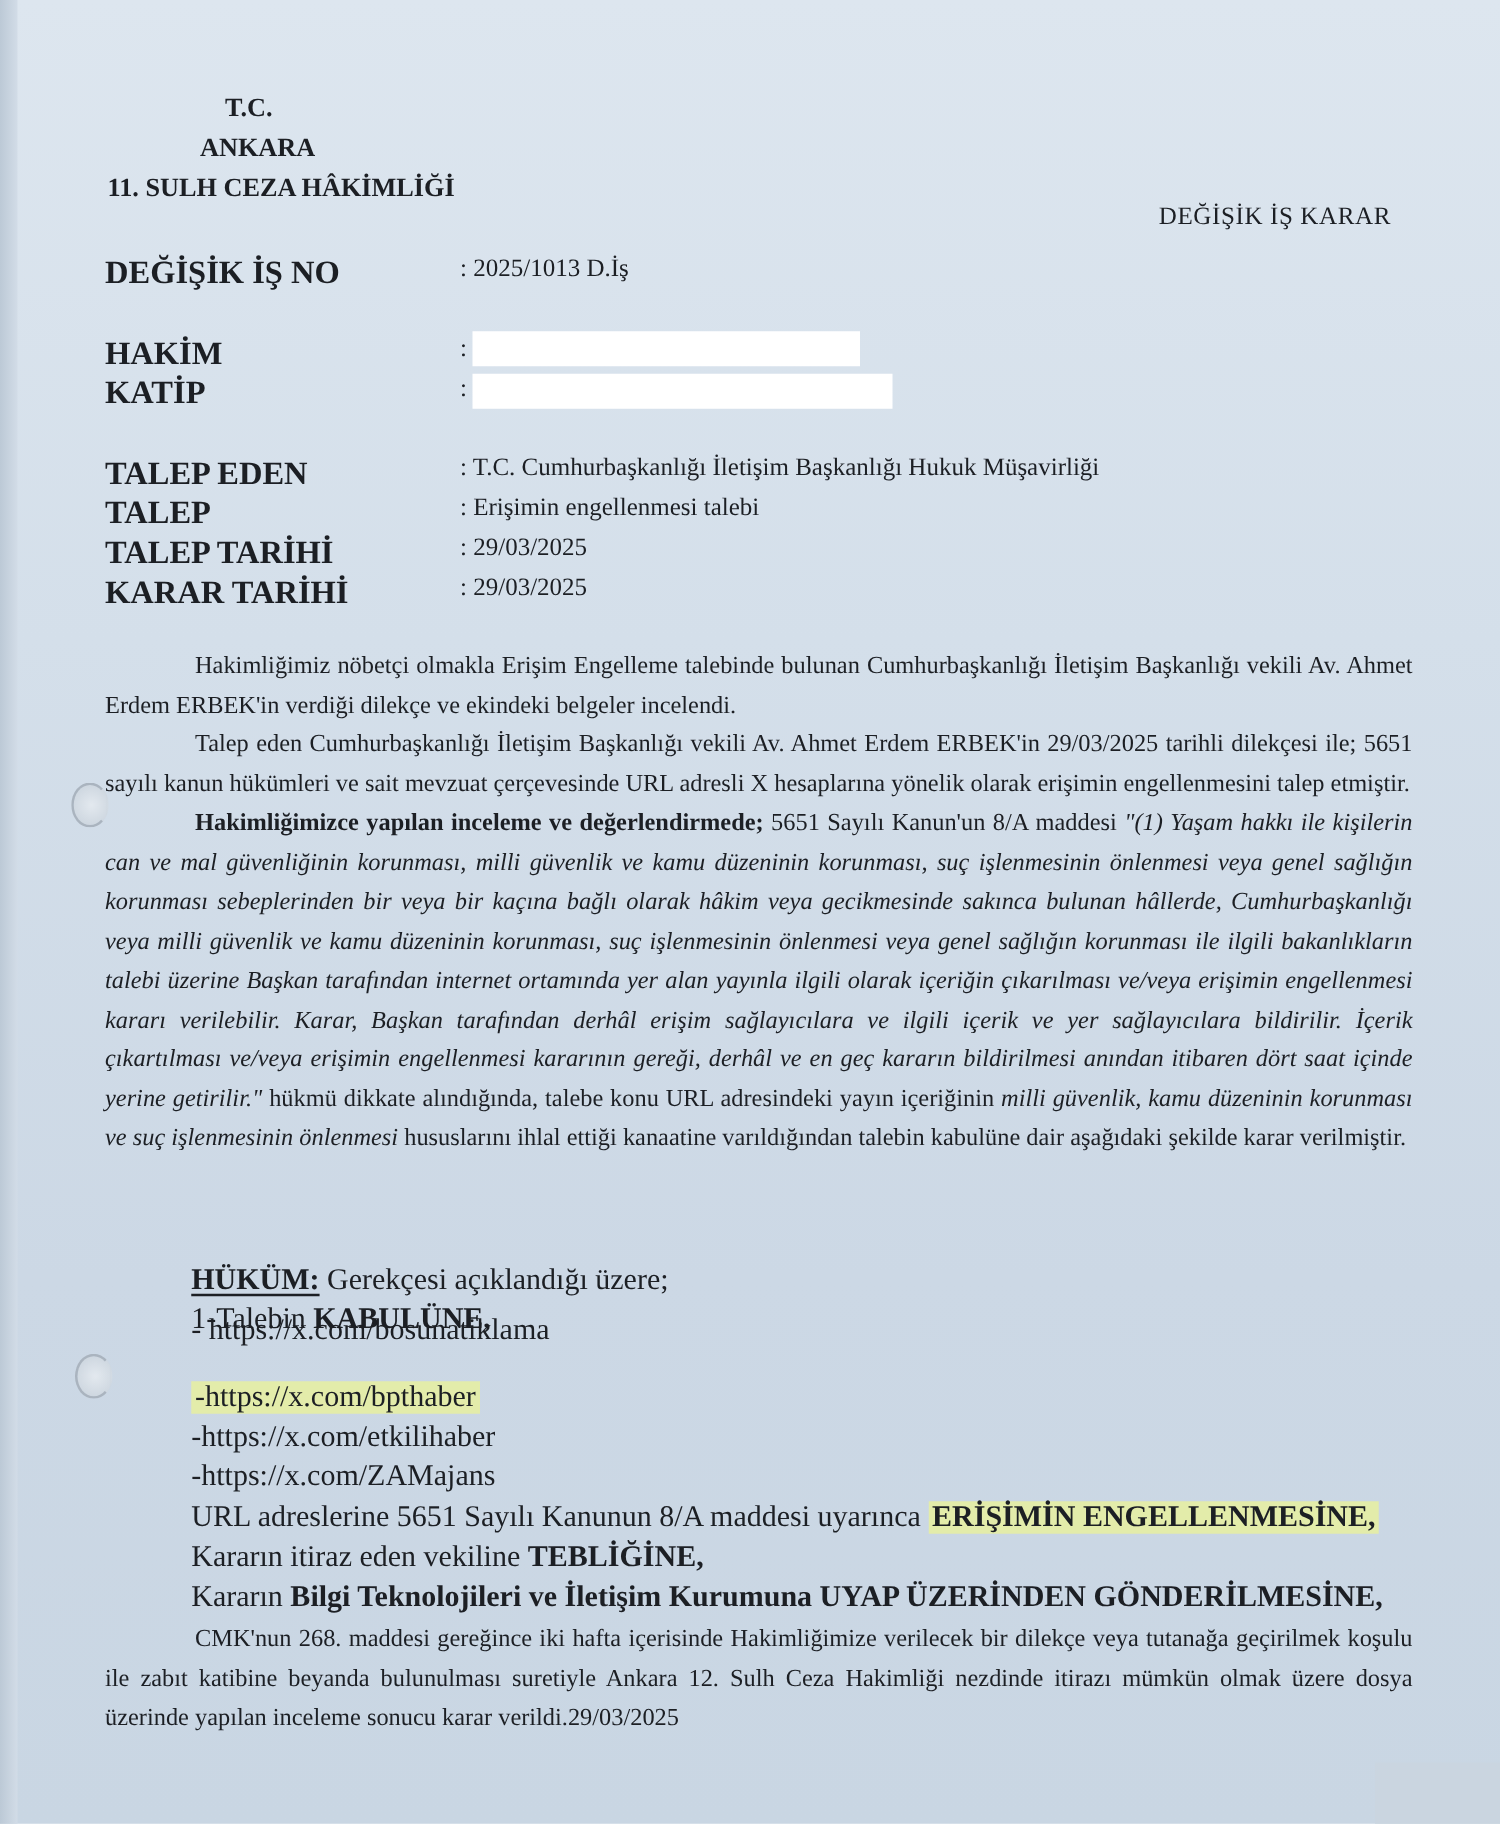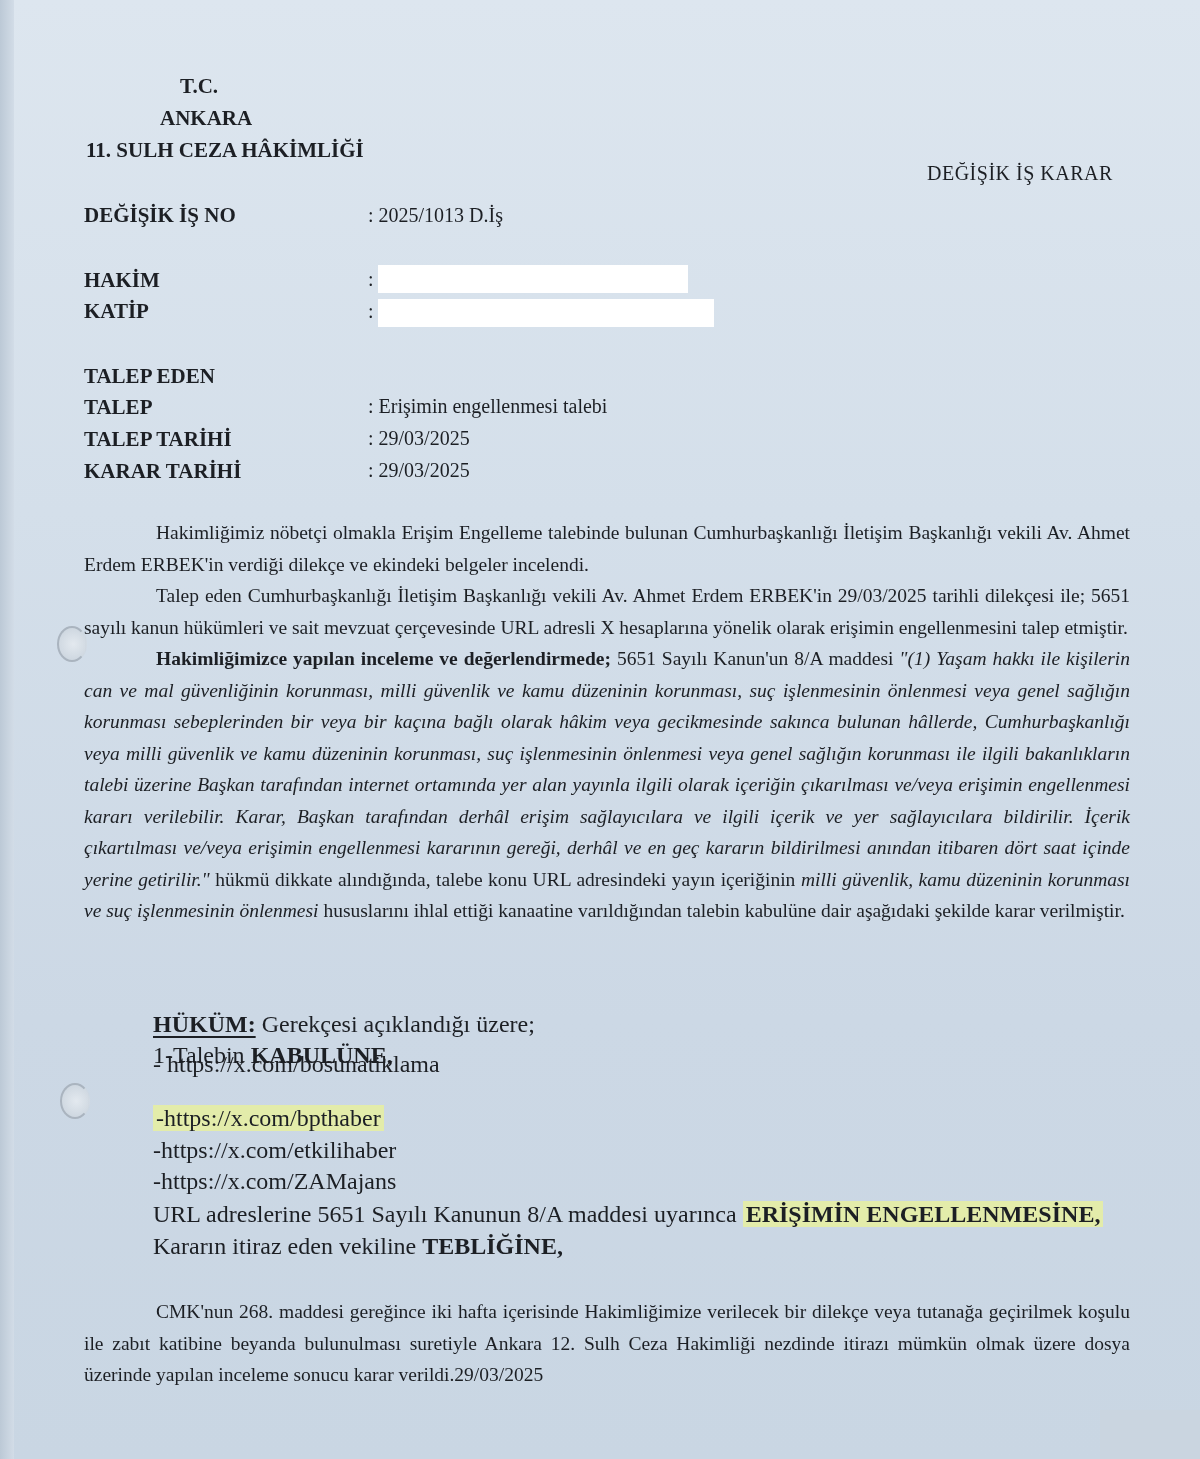--- a/index.html
+++ b/index.html
@@ -7,21 +7,21 @@
     width: 1200px; height: 1459px; overflow: hidden;
     background: linear-gradient(180deg, #dde6ef 0%, #d4dfea 35%, #ccd8e5 70%, #c9d6e3 100%);
     font-family: "Liberation Serif", serif;
     color: #1c1f24;
     position: relative;
   }
   .page { position: absolute; left: 0; top: 0; width: 1200px; height: 1459px; }
   .left-edge { position: absolute; left: 0; top: 0; width: 14px; height: 1459px; background: linear-gradient(90deg, #bcc9d6, #d2dce7); }
   .abs { position: absolute; white-space: nowrap; }
   .hdr { font-weight: bold; font-size: 21px; }
-  .lbl { font-weight: bold; font-size: 21px; left: 84px; }
+  .lbl { font-weight: bold; font-size: 26px; left: 84px; }
   .val { font-size: 20px; left: 368px; }
   .redact { position: absolute; background: #ffffff; }
   .para { position: absolute; left: 84px; width: 1046px; font-size: 19.5px; line-height: 31.5px; text-align: justify; }
   .para p { margin: 0; }
   .indent { text-indent: 72px; }
   .bold { font-weight: bold; }
   .ital { font-style: italic; }
   .ul { text-decoration: underline; text-decoration-thickness: 2px; text-underline-offset: 4px; }
   .hl { background: #e3ecaa; padding: 0 3px; }
   .line { position: absolute; left: 153px; font-size: 24px; white-space: nowrap; }
@@ -44,20 +44,21 @@
 
   <div class="abs lbl" style="top:268px;">HAKİM</div>
   <div class="abs val" style="top:268px;">:</div>
   <div class="redact" style="left:378px; top:265px; width:310px; height:28px;"></div>
 
   <div class="abs lbl" style="top:299px;">KATİP</div>
   <div class="abs val" style="top:300px;">:</div>
   <div class="redact" style="left:378px; top:299px; width:336px; height:28px;"></div>
 
   <div class="abs lbl" style="top:364px;">TALEP EDEN</div>
+  <div class="abs val" style="top:363px;">: T.C. Cumhurbaşkanlığı İletişim Başkanlığı Hukuk Müşavirliği</div>
   <div class="abs lbl" style="top:395px;">TALEP</div>
   <div class="abs val" style="top:395px;">: Erişimin engellenmesi talebi</div>
   <div class="abs lbl" style="top:427px;">TALEP TARİHİ</div>
   <div class="abs val" style="top:427px;">: 29/03/2025</div>
   <div class="abs lbl" style="top:459px;">KARAR TARİHİ</div>
   <div class="abs val" style="top:459px;">: 29/03/2025</div>
 
   <div class="para" style="top:517px;">
     <p class="indent">Hakimliğimiz nöbetçi olmakla Erişim Engelleme talebinde bulunan Cumhurbaşkanlığı İletişim Başkanlığı vekili Av. Ahmet Erdem ERBEK'in verdiği dilekçe ve ekindeki belgeler incelendi.</p>
     <p class="indent">Talep eden Cumhurbaşkanlığı İletişim Başkanlığı vekili Av. Ahmet Erdem ERBEK'in 29/03/2025 tarihli dilekçesi ile; 5651 sayılı kanun hükümleri ve sait mevzuat çerçevesinde URL adresli X hesaplarına yönelik olarak erişimin engellenmesini talep etmiştir.</p>
@@ -67,20 +68,21 @@
   <div class="line" style="top:1011px;"><span class="bold ul">HÜKÜM:</span><span> Gerekçesi açıklandığı üzere;</span></div>
   <div class="line" style="top:1042px;"><span>1-Talebin </span><span class="bold">KABULÜNE,</span></div>
 
   <div class="line" style="top:1051px;">- https://x.com/bosunatiklama</div>
   <div class="line" style="top:1105px;"><span class="hl">-https://x.com/bpthaber</span></div>
   <div class="line" style="top:1137px;">-https://x.com/etkilihaber</div>
   <div class="line" style="top:1168px;">-https://x.com/ZAMajans</div>
 
   <div class="line" style="top:1201px;"><span>URL adreslerine 5651 Sayılı Kanunun 8/A maddesi uyarınca </span><span class="bold hl">ERİŞİMİN ENGELLENMESİNE,</span></div>
   <div class="line" style="top:1233px;"><span>Kararın itiraz eden vekiline </span><span class="bold">TEBLİĞİNE,</span></div>
+  <div class="line" style="top:1265px;"><span>Kararın </span><span class="bold">Bilgi Teknolojileri ve İletişim Kurumuna</span><span class="bold"> UYAP ÜZERİNDEN GÖNDERİLMESİNE,</span></div>
 
   <div class="para" style="top:1296px;">
     <p class="indent">CMK'nun 268. maddesi gereğince iki hafta içerisinde Hakimliğimize verilecek bir  dilekçe veya tutanağa geçirilmek koşulu ile zabıt katibine beyanda bulunulması suretiyle Ankara 12. Sulh Ceza Hakimliği nezdinde itirazı mümkün olmak üzere dosya üzerinde yapılan inceleme sonucu karar verildi.29/03/2025</p>
   </div>
 
   <div class="hole" style="left:57px; top:626px;"></div>
   <div class="hole" style="left:60px; top:1083px;"></div>
   <div class="corner-shadow"></div>
 </div>
 

